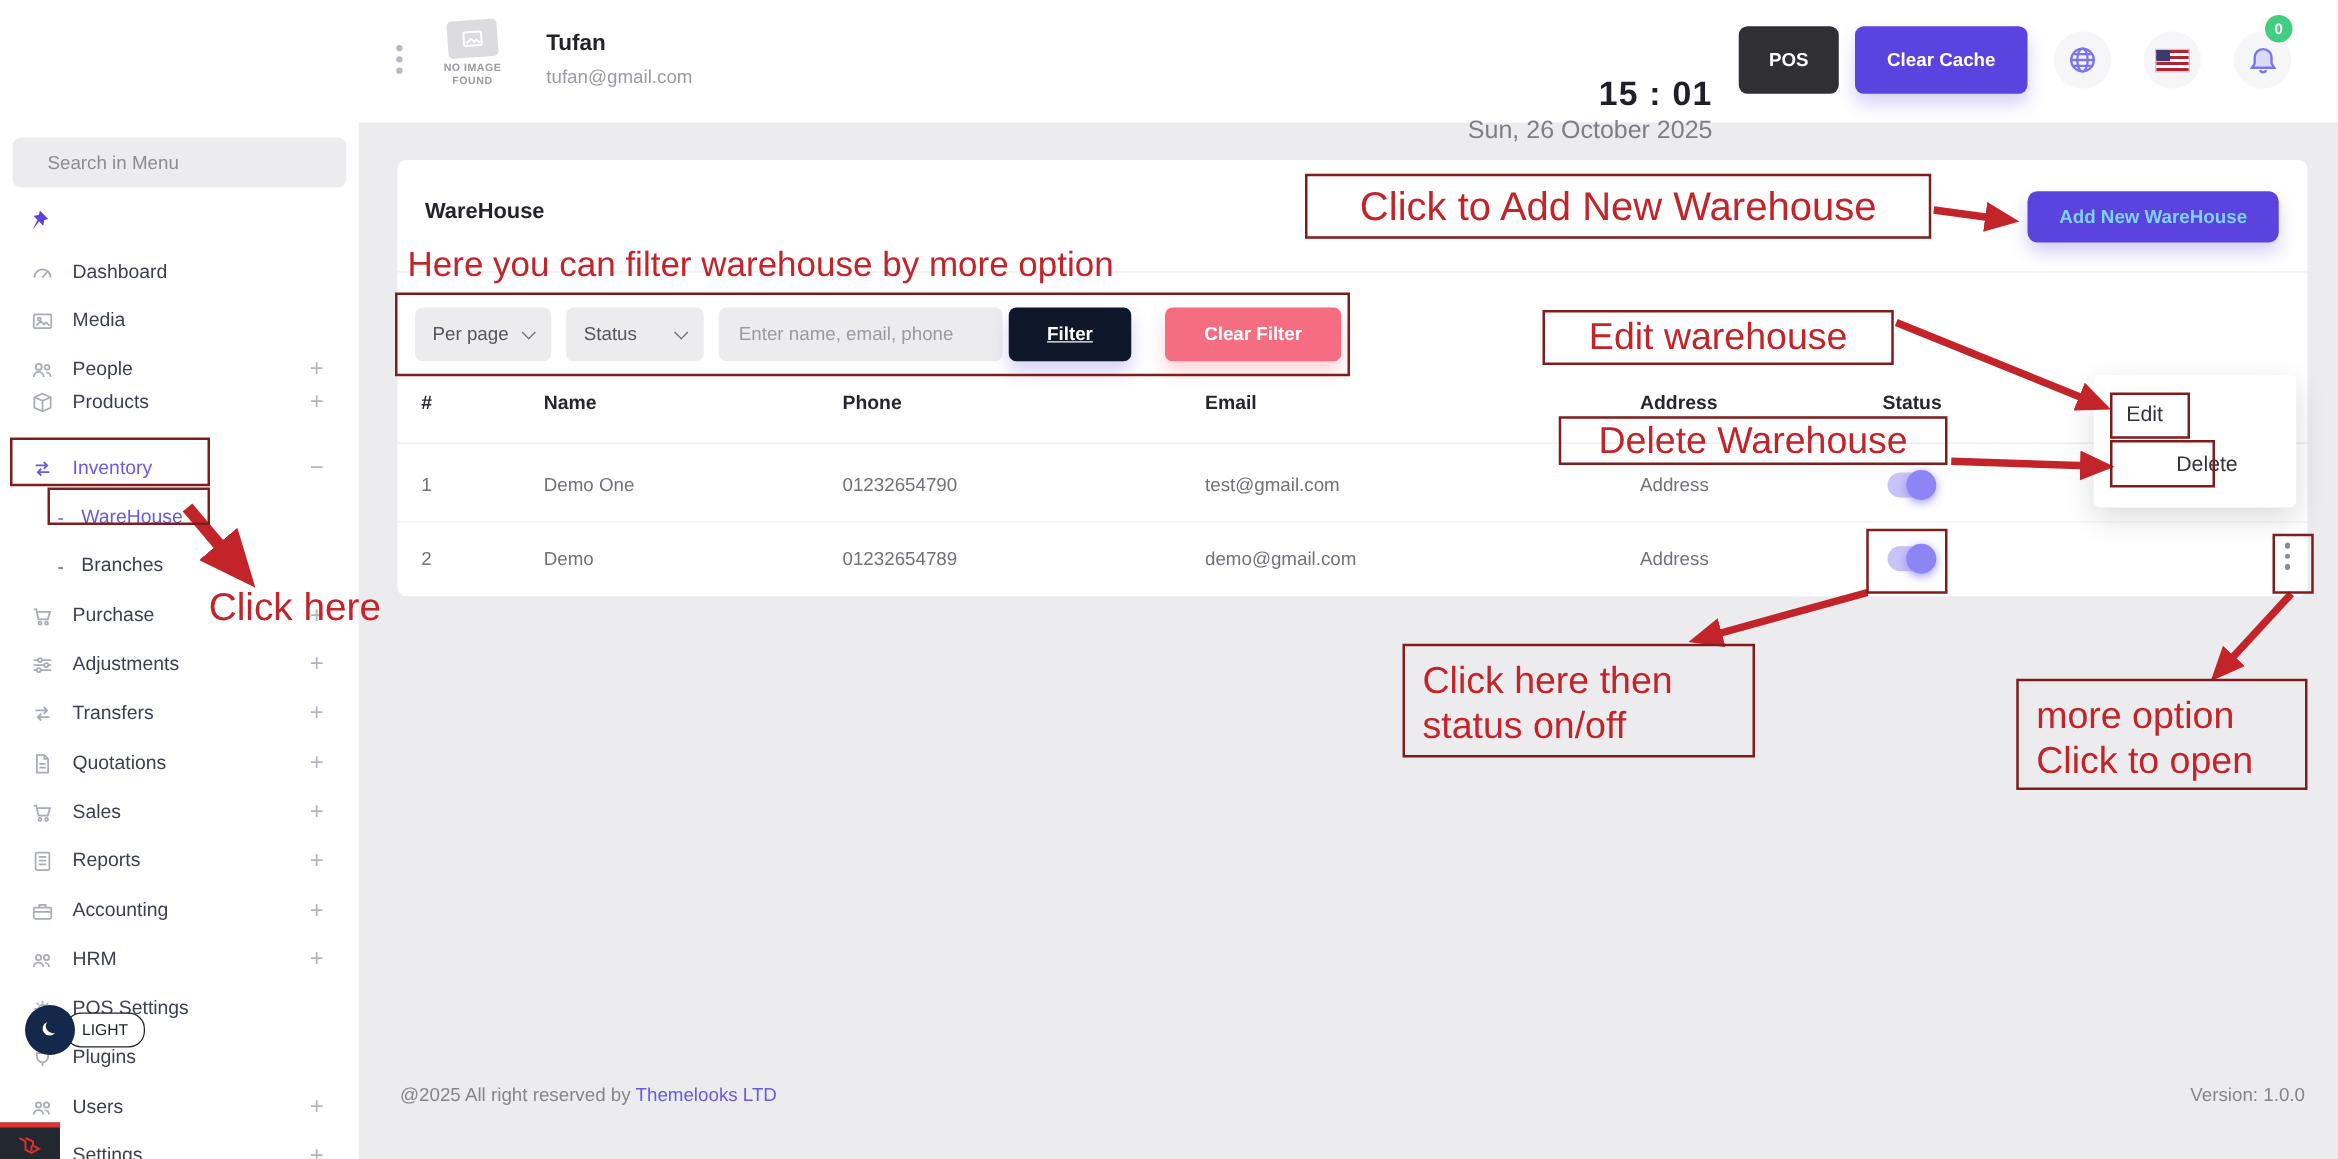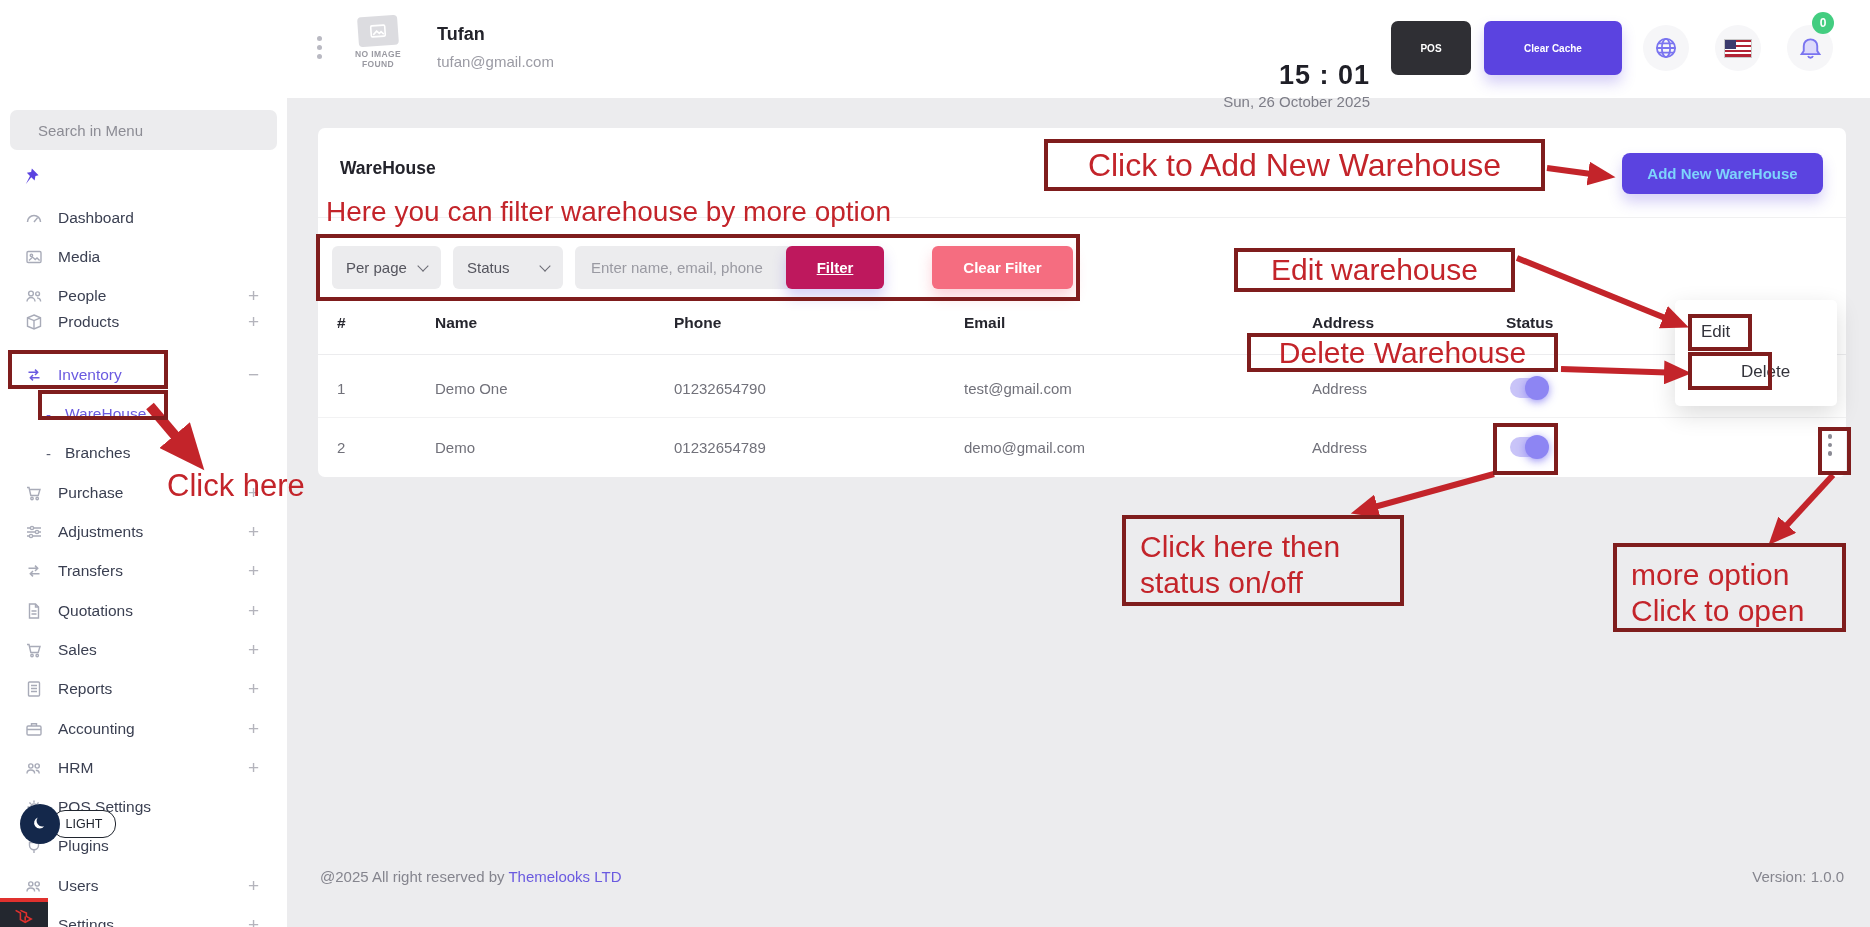--- a/index.html
+++ b/index.html
@@ -9,23 +9,23 @@
   #top-dots{position:absolute;left:314px;top:32px;width:10px;height:36px;cursor:pointer;}
   #top-dots i{display:block;width:5px;height:5px;border-radius:50%;background:#b9b9c2;margin:4px auto;}
   #avatar{position:absolute;left:350px;top:16px;width:56px;height:66px;text-align:center;}
   #avatar .ph{width:40px;height:30px;margin:0 auto;background:#dcdce0;border-radius:4px;
     display:flex;align-items:center;justify-content:center;transform:rotate(-4deg);}
   #avatar .txt{font-size:8.5px;font-weight:bold;color:#9a9aa2;line-height:10px;margin-top:3px;letter-spacing:.4px;}
   #user-name{position:absolute;left:437px;top:24px;font-size:18px;font-weight:bold;color:#23232b;}
   #user-email{position:absolute;left:437px;top:53px;font-size:15px;color:#9b9ba4;}
   #clock{position:absolute;right:500px;top:20px;text-align:right;width:240px;}
   #clock .t{font-size:27px;font-weight:bold;color:#1f1f27;letter-spacing:1px;margin-top:40px;}
-  #clock .d{font-size:15px;color:#7d7d87;margin-top:2px;}
+  #clock .d{font-size:20px;color:#7d7d87;margin-top:2px;}
   .topbtn{position:absolute;top:21px;height:54px;border:none;border-radius:7px;color:#fff;
-    font-weight:bold;font-size:10px;font-family:inherit;cursor:pointer;}
+    font-weight:bold;font-size:15px;font-family:inherit;cursor:pointer;}
   #pos-btn{left:1391px;width:80px;background:#2f2f34;}
   #cache-btn{left:1484px;width:138px;background:#5b43e0;box-shadow:0 8px 14px rgba(91,67,224,.25);}
   .circ{position:absolute;top:25px;width:46px;height:46px;border-radius:50%;background:#f6f6f8;
     display:flex;align-items:center;justify-content:center;cursor:pointer;}
   #globe-btn{left:1643px;} #flag-btn{left:1715px;} #bell-btn{left:1787px;}
   #flag{width:26px;height:17px;border:1px solid #c9c9c9;position:relative;
     background:repeating-linear-gradient(#b22234 0 2.4px,#ffffff 2.4px 4.8px);}
   #flag .canton{position:absolute;left:0;top:0;width:11px;height:9px;background:#3c3b6e;}
   #bell-badge{position:absolute;left:1812px;top:12px;width:22px;height:22px;border-radius:50%;
     background:#43cd80;color:#fff;font-size:12px;font-weight:bold;display:flex;align-items:center;justify-content:center;}
@@ -55,41 +55,41 @@
   #add-btn{position:absolute;left:1304px;top:25px;width:201px;height:41px;background:#5b43e0;border:none;
     border-radius:8px;color:#7dd3fc;font-weight:bold;font-size:15px;font-family:inherit;cursor:pointer;
     box-shadow:0 8px 14px rgba(91,67,224,.25);}
   #card-divider{position:absolute;left:0;top:89px;width:1528px;height:1px;background:#f0f0f1;}
   .fctl{position:absolute;top:118px;height:43px;border:none;border-radius:6px;font-family:inherit;font-size:15px;box-sizing:border-box;}
   .fsel{background:#ececee;color:#55555e;padding:0 14px;display:flex;align-items:center;justify-content:space-between;cursor:pointer;}
   .chev{width:7px;height:7px;border-right:1.8px solid #6b6b74;border-bottom:1.8px solid #6b6b74;transform:rotate(45deg);margin-left:10px;margin-top:-4px;}
   #per-page{left:14px;width:109px;} #status-sel{left:135px;width:110px;}
   #filter-input{left:257px;width:227px;background:#ececee;padding:0 16px;color:#444;}
   #filter-input::placeholder{color:#9a9aa2;}
-  #filter-btn{left:468px;width:98px;background:#be185d;color:#fff;font-weight:bold;cursor:pointer;box-shadow:0 8px 14px rgba(91,67,224,.25);text-decoration:underline;}
+  #filter-btn{left:489px;width:98px;background:#0f172a;color:#fff;font-weight:bold;cursor:pointer;box-shadow:0 8px 14px rgba(91,67,224,.25);text-decoration:underline;}
   #clear-btn{left:603px;width:141px;background:#f56d80;color:#fff;font-weight:bold;cursor:pointer;box-shadow:0 8px 14px rgba(245,109,128,.3);margin-left:11px;}
   .thead-cell{position:absolute;top:186px;font-size:15.5px;font-weight:bold;color:#26262e;}
   #thead-line{position:absolute;left:0;top:226px;width:1528px;height:1px;background:#ececee;}
   .trow-line{position:absolute;left:0;width:1528px;height:1px;background:#f2f2f3;}
   .tcell{position:absolute;font-size:15px;color:#71717a;}
   .toggle{position:absolute;width:37px;height:20px;border-radius:10px;background:#c9c4f8;cursor:pointer;}
   .toggle .knob{position:absolute;right:-2px;top:-2px;width:24px;height:24px;border-radius:50%;background:#8d85f3;
     box-shadow:0 2px 8px rgba(141,133,243,.9);}
   .kebab{position:absolute;width:12px;height:36px;cursor:pointer;}
   .kebab i{display:block;width:4.5px;height:4.5px;border-radius:50%;background:#8a8a93;margin:4px auto;}
   
   #popup{position:absolute;left:1675px;top:300px;width:162px;height:106px;background:#fff;border-radius:5px;
     box-shadow:0 8px 24px rgba(0,0,0,.14);}
   .popup-item{position:absolute;left:26px;font-size:17px;color:#33333b;cursor:pointer;}
   
   #footer-left{position:absolute;left:320px;top:868px;font-size:15px;color:#85858e;}
   #footer-left a{color:#6a5ae0;text-decoration:none;cursor:pointer;}
   #footer-right{position:absolute;right:26px;top:868px;font-size:15px;color:#85858e;}
   
-  .ann-box{position:absolute;border:4px solid #7f1d1d;pointer-events:none;box-sizing:border-box;}
+  .ann-box{position:absolute;border:2px solid #7f1d1d;pointer-events:none;box-sizing:border-box;}
   .ann-text{color:#c3242a;pointer-events:none;}
   #ann-addnew{display:flex;align-items:center;justify-content:center;font-size:32px;}
   #ann-filterhint{position:absolute;left:326px;top:196px;font-size:28px;}
   #ann-clickhere{position:absolute;left:167px;top:468px;font-size:31px;}
   #ann-editwh,#ann-delwh{display:flex;align-items:center;justify-content:center;font-size:30px;}
   .ann-2line{padding:10px 0 0 14px;font-size:30px;line-height:36px;}
   #arrow-svg{position:absolute;left:0;top:0;width:1870px;height:927px;pointer-events:none;}
 </style>
 </head>
 <body>

